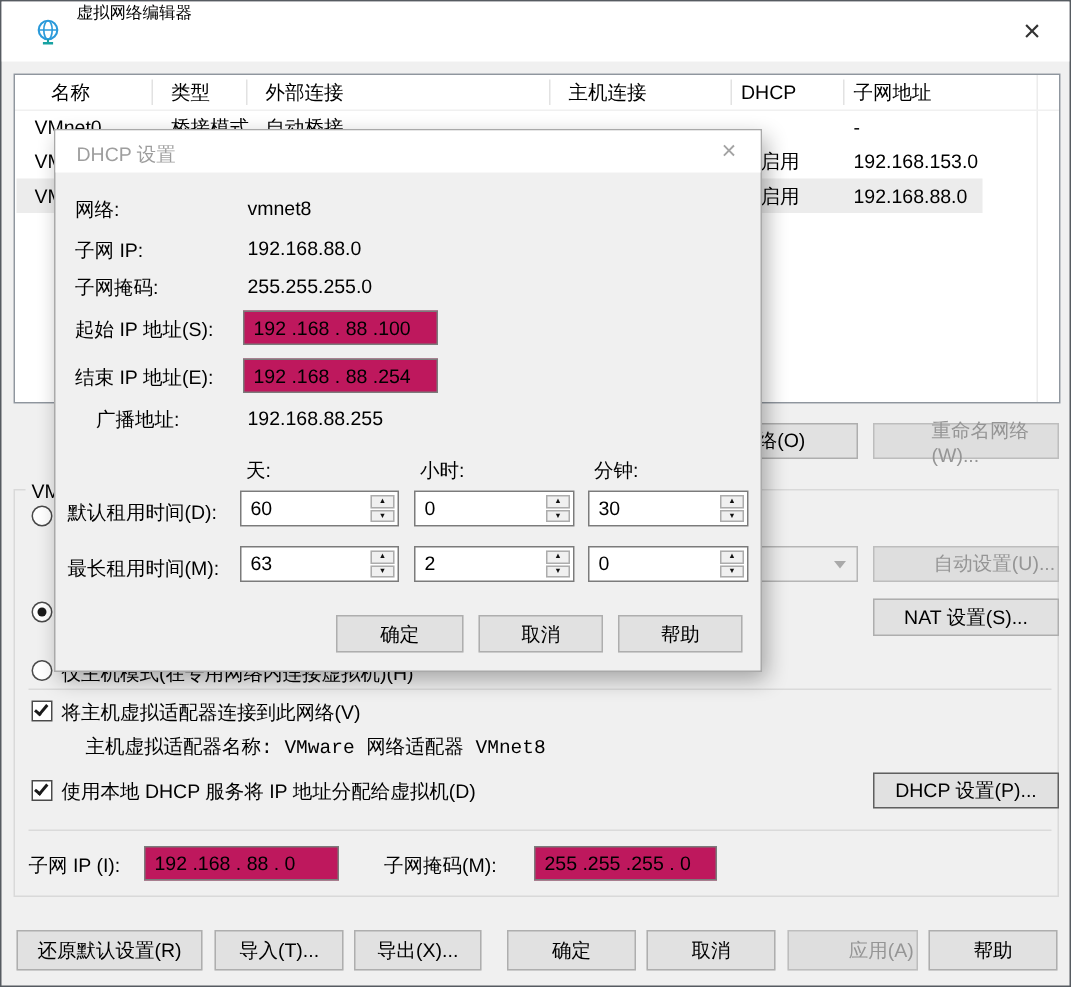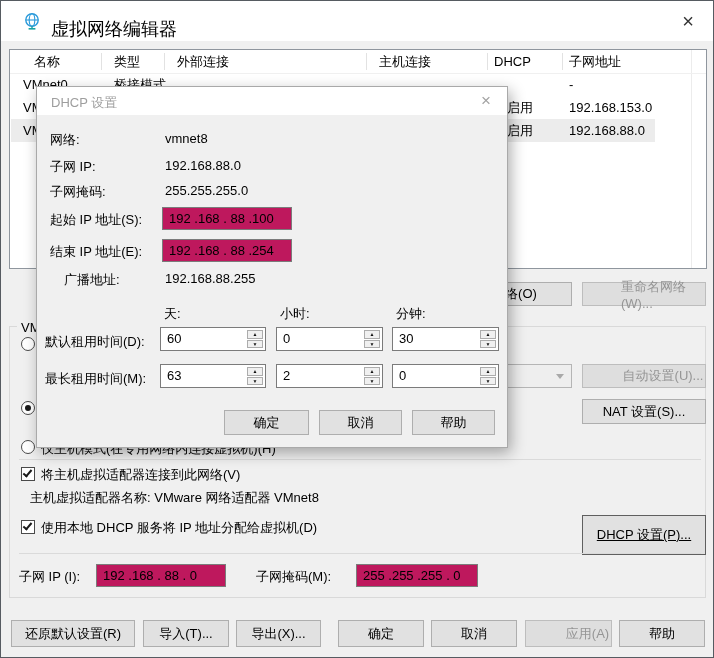--- a/index.html
+++ b/index.html
@@ -3,21 +3,21 @@
 <meta charset="utf-8">
 <style>
   * { margin:0; padding:0; box-sizing:border-box; }
   html,body { background:#d8d8d8; }
   body { font-family:"Liberation Sans","DejaVu Sans",sans-serif; font-size:13px; color:#000; }
   #app { position:relative; width:714px; height:658px; background:#f0f0f0;
          border:1px solid #565b61; overflow:hidden; }
 
   
   .titlebar { position:absolute; left:0; top:0; width:100%; height:40px; background:#ffffff; }
-  .titlebar .apptitle { position:absolute; left:50px; top:16px; font-size:18px; color:#000; }
+  .titlebar .apptitle { position:absolute; left:50px; top:0; font-size:11px; color:#000; }
   .win-close { position:absolute; right:12px; top:8px; width:26px; height:24px;
                font-size:20px; line-height:24px; text-align:center; color:#333; font-weight:300; cursor:default; }
 
   .app-icon { position:absolute; left:22px; top:11px; width:18px; height:18px; }
 
   
   .list { position:absolute; left:8px; top:48px; width:698px; height:220px;
           background:#fff; border:1px solid #8f969e; }
   .lh { position:absolute; top:0; height:23px; line-height:23px; color:#000; white-space:nowrap; }
   .hsep { position:absolute; top:3px; width:1px; height:17px; background:#e2e2e2; }
@@ -95,20 +95,21 @@
     <div class="hsep" style="left:154px;"></div>
     <div class="hsep" style="left:356px;"></div>
     <div class="hsep" style="left:477px;"></div>
     <div class="hsep" style="left:552px;"></div>
     <div class="vline-full" style="left:681px;"></div>
     <div class="hdr-bottom"></div>
 
     <div class="lr" style="left:0; top:23px; width:696px;">
       <div class="cell" style="left:13px;  width:78px;">VMnet0</div>
       <div class="cell" style="left:104px; width:60px;">桥接模式</div>
+      <div class="cell" style="left:167px; width:190px;">自动桥接</div>
       <div class="cell" style="left:369px; width:110px;"></div>
       <div class="cell" style="left:484px; width:70px;"></div>
       <div class="cell" style="left:559px; width:110px;">-</div>
     </div>
 
     <div class="lr" style="left:0; top:46px; width:696px;">
       <div class="cell" style="left:13px;  width:78px;">VMnet1</div>
       <div class="cell" style="left:104px; width:60px;"></div>
       <div class="cell" style="left:167px; width:190px;"></div>
       <div class="cell" style="left:369px; width:110px;"></div>
@@ -149,27 +150,27 @@
 
   <div class="radio" style="left:20px; top:439px;"></div>
   <div class="lbl" style="left:40px; top:439px;">仅主机模式(在专用网络内连接虚拟机)(H)</div>
 
   <div class="sep" style="left:18px; top:458px; width:682px;"></div>
 
   <div class="checkbox" style="left:20px; top:466px;">
       <div class="mark"></div>
     </div>
   <div class="lbl" style="left:40px; top:465px;">将主机虚拟适配器连接到此网络(V)</div>
-  <div class="lbl" style="left:29px; top:488px;">主机虚拟适配器名称: VMware 网络适配器 VMnet8</div>
+  <div class="lbl" style="left:56px; top:488px;font-family:Liberation Mono, monospace;">主机虚拟适配器名称: VMware 网络适配器 VMnet8</div>
 
   <div class="checkbox" style="left:20px; top:519px;">
       <div class="mark"></div>
     </div>
   <div class="lbl" style="left:40px; top:518px;">使用本地 DHCP 服务将 IP 地址分配给虚拟机(D)</div>
-  <div class="btn focused" style="left:581px; top:514px; width:124px; height:40px;text-decoration:underline;">DHCP 设置(P)...</div>
+  <div class="btn focused" style="left:581px; top:514px; width:124px; height:24px;">DHCP 设置(P)...</div>
 
   <div class="sep" style="left:18px; top:552px; width:682px;"></div>
 
   <div class="lbl" style="left:18px; top:567px;">子网 IP (I):</div>
   <div class="tbox" style="left:95px; top:563px; width:130px; height:23px;">192 .168 . 88 . 0</div>
   <div class="lbl" style="left:255px; top:567px;">子网掩码(M):</div>
   <div class="tbox" style="left:355px; top:563px; width:122px; height:23px;">255 .255 .255 . 0</div>
 
   <div class="btn" style="left:10px;  top:619px; width:124px; height:27px;">还原默认设置(R)</div>
   <div class="btn" style="left:235px; top:619px; width:85px;  height:27px;">导出(X)...</div>

